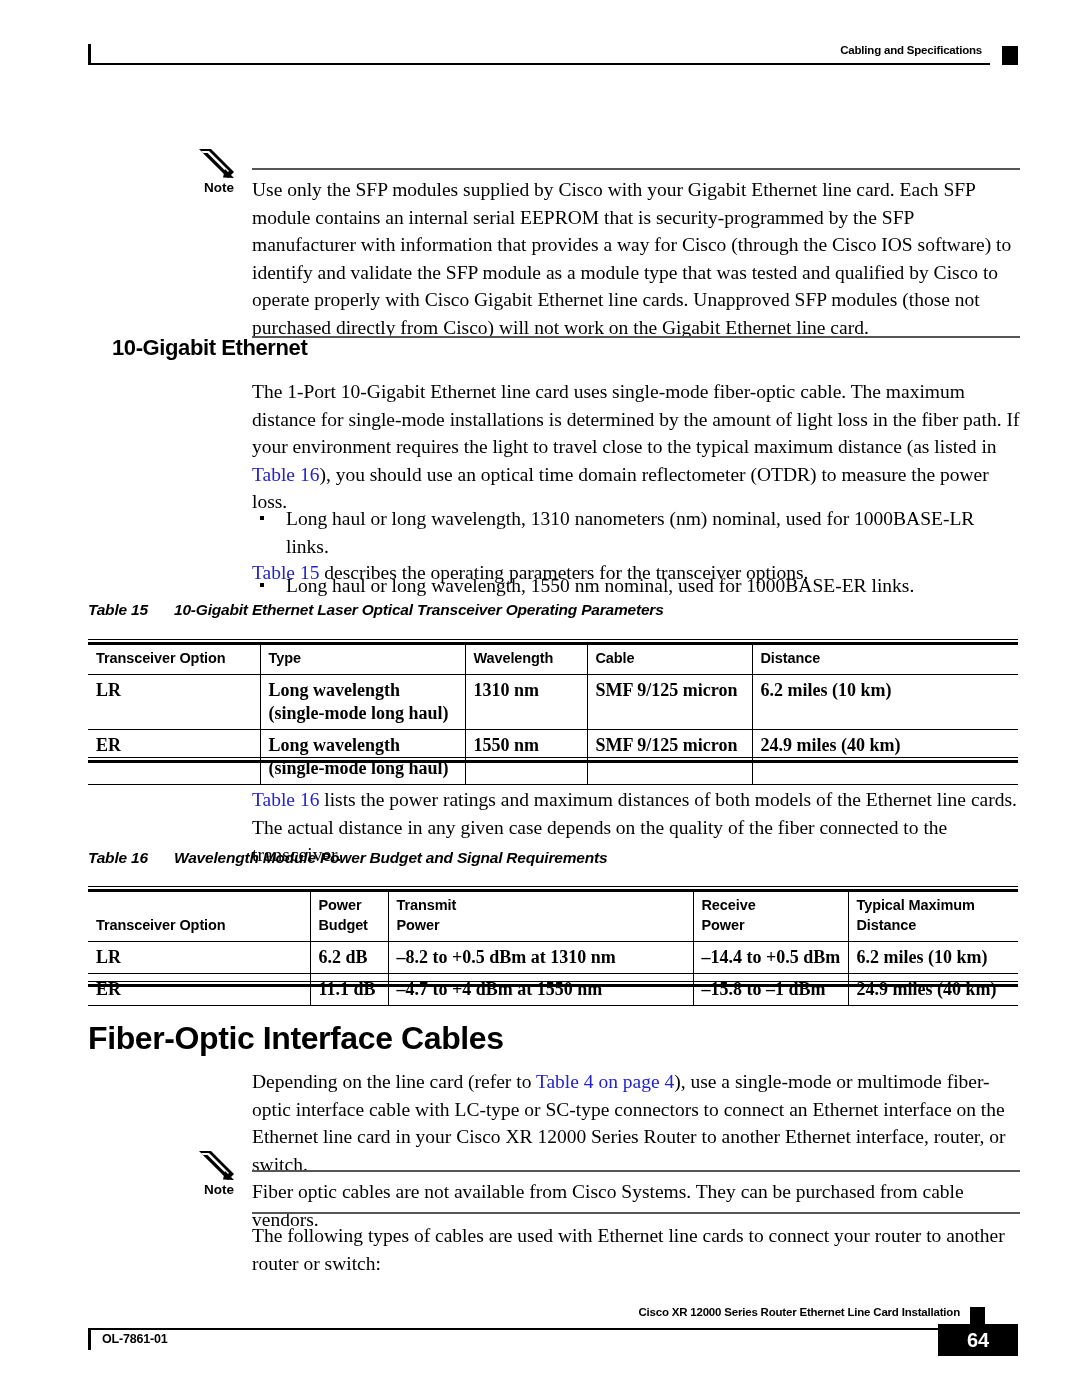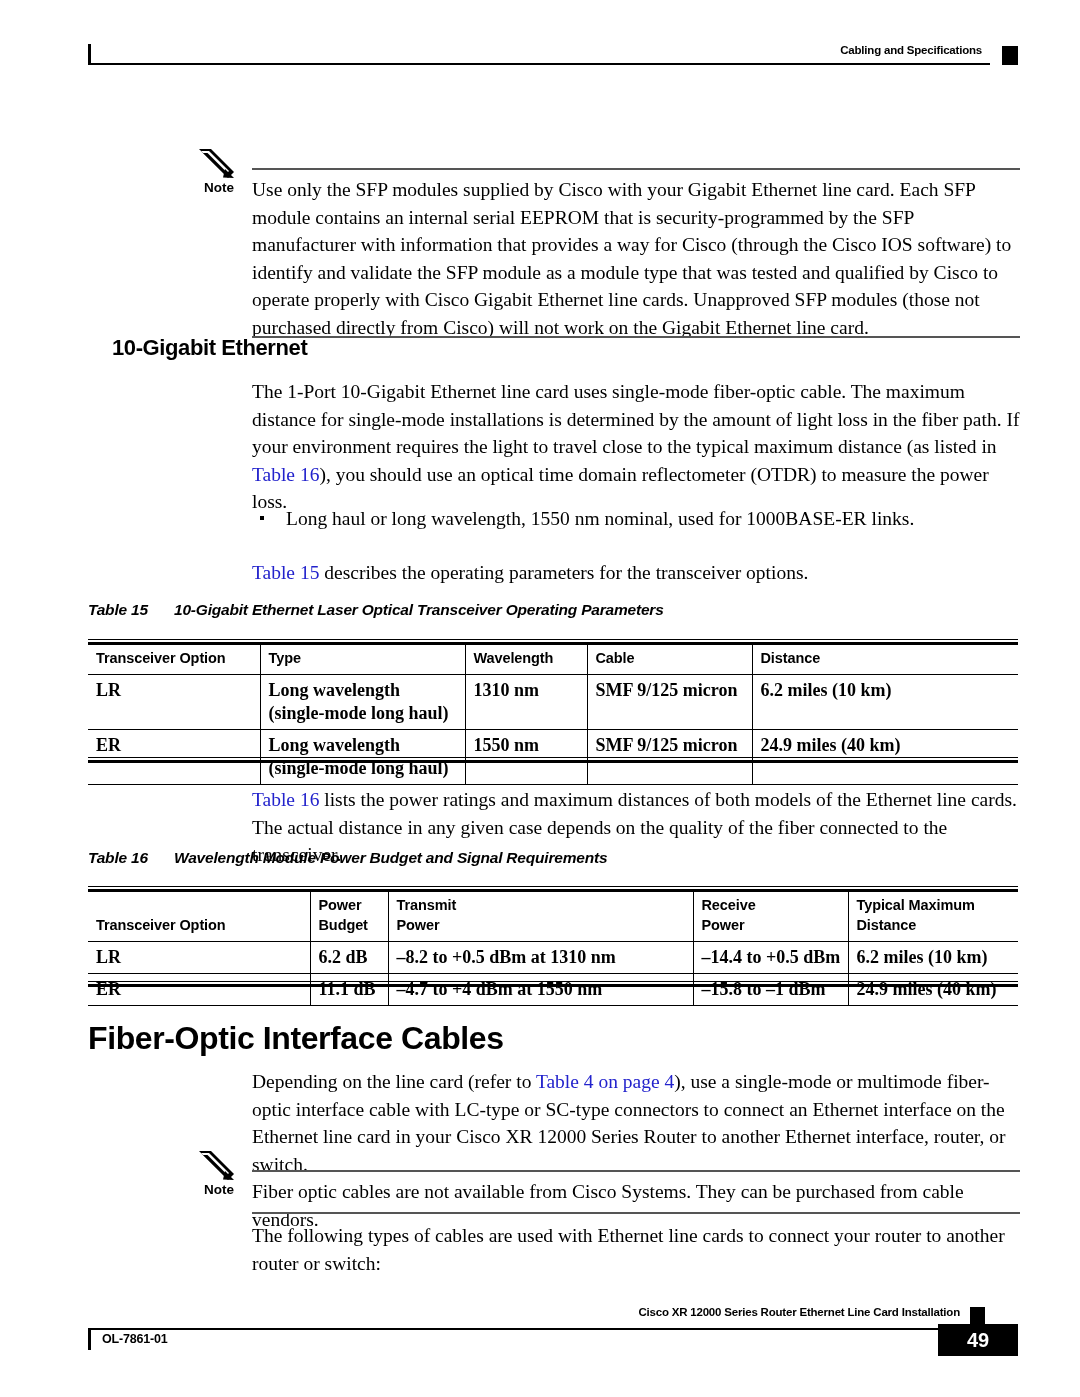--- a/index.html
+++ b/index.html
@@ -323,20 +323,24 @@
   </div>
 
   <div class="h2 h2-sub" style="top:335px;">10-Gigabit Ethernet</div>
 
   <div class="body-col para" style="top:378px;"><span>The 1-Port 10-Gigabit Ethernet line card uses single-mode fiber-optic cable. The maximum distance for single-mode installations is determined by the amount of light loss in the fiber path. If your environment requires the light to travel close to the typical maximum distance (as listed in </span><span class="xref">Table 16</span><span>), you should use an optical time domain reflectometer (OTDR) to measure the power loss.</span></div>
 
 
   <div class="bullets" style="top:505px;">
     <div class="bullet-row">
       <span class="dot"></span>
+      <span>Long haul or long wavelength, 1310 nanometers (nm) nominal, used for 1000BASE-LR links.</span>
+    </div>
+    <div class="bullet-row">
+      <span class="dot"></span>
       <span>Long haul or long wavelength, 1550 nm nominal, used for 1000BASE-ER links.</span>
     </div>
   </div>
 
   <div class="body-col para" style="top:559px;"><span class="xref">Table 15</span><span> describes the operating parameters for the transceiver options.</span></div>
 
   <div class="tcap" style="top:601px;"><span class="num">Table 15</span><span>10-Gigabit Ethernet Laser Optical Transceiver Operating Parameters</span></div>
 
   <div class="tbl-top-rule" style="top:639px;"></div>
   <table class="tbl" style="top:644px;">
@@ -441,16 +445,16 @@
   </div>
 
   <div class="body-col para" style="top:1222px;">The following types of cables are used with Ethernet line cards to connect your router to another router or switch:</div>
 
   <div class="rf">
     <div class="rf-title">Cisco XR 12000 Series Router Ethernet Line Card Installation</div>
     <div class="rf-sq"></div>
     <div class="rf-rule"></div>
     <div class="rf-tick"></div>
     <div class="rf-docid">OL-7861-01</div>
-    <div class="rf-pagebox">49</div>
+    <div class="rf-pagebox">64</div>
   </div>
 
 </div>
 
 </body></html>

